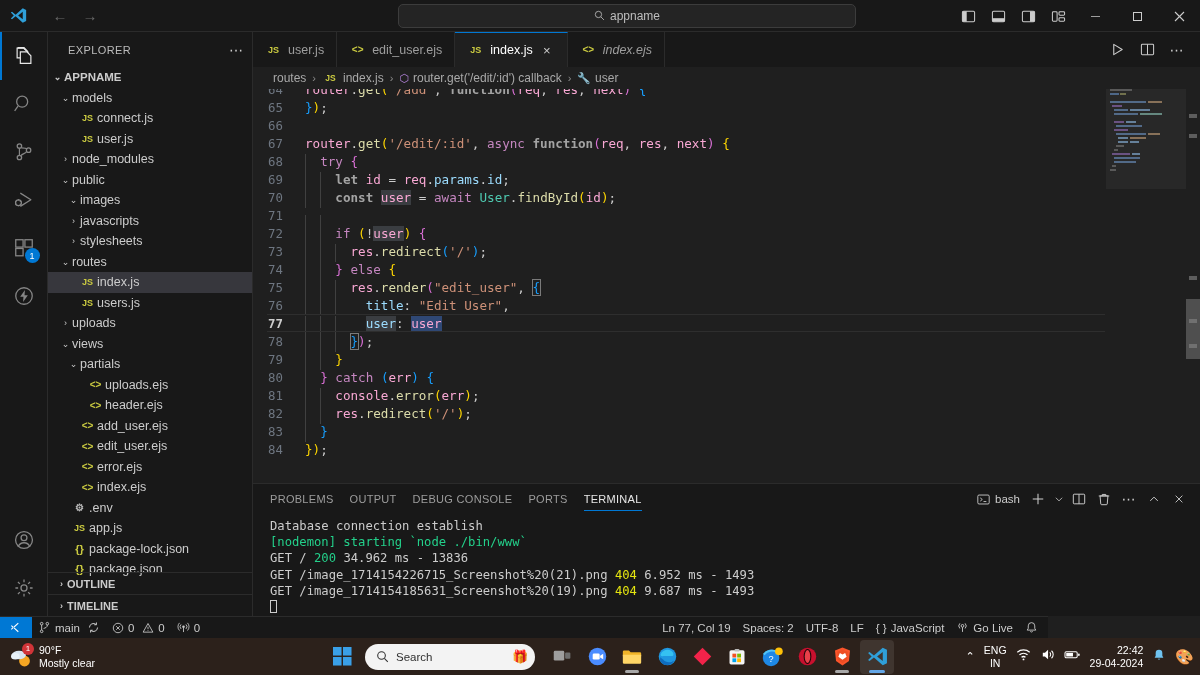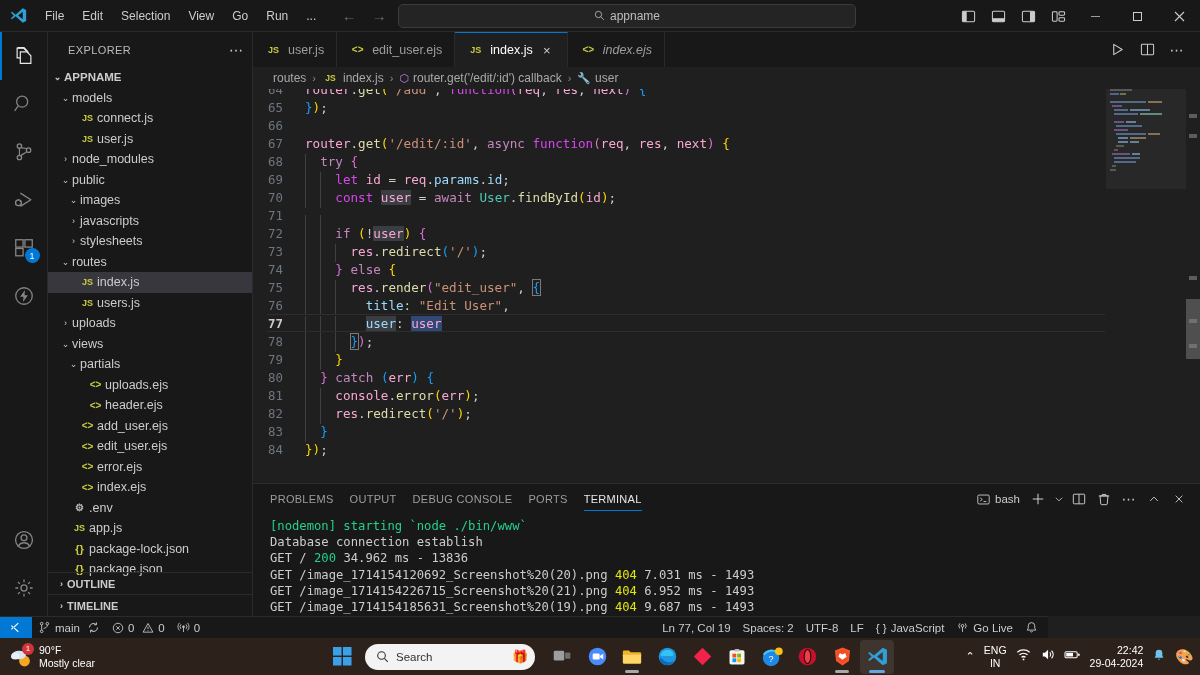--- a/index.html
+++ b/index.html
@@ -124,21 +124,21 @@
   }
   .codeline.cur::before { top: 0; }
   .codeline.cur::after { bottom: 0; }
   .ln {
     width: 52px; flex: 0 0 52px; text-align: right; padding-right: 22px;
     color: #6e7681; font-size: 12.4px;
   }
   .codeline.cur .ln { color: #cccccc; font-weight: bold; }
   .ctext { color: #cccccc; position: relative; }
   .k-key { color: #c586c0; }   
-  .k-ctl { color: #d946ef; }   
+  .k-ctl { color: #a3a3a3; font-weight: bold; }   
   .k-fn  { color: #dcdcaa; }
   .k-str { color: #ce9178; }
   .k-var { color: #f9a8d4; }
   .k-prop{ color: #9cdcfe; }
   .k-cls { color: #4ec9b0; }
   .k-pun { color: #cccccc; }
   .br-y  { color: #ffd700; }
   .br-p  { color: #da70d6; }
   .br-b  { color: #179fff; }
   .sel   { background: #3a3d41; }
@@ -215,29 +215,20 @@
 </head>
 <body>
 
 <div id="app">
 
   <div class="titlebar">
     <div class="vscode-logo">
       <svg width="17" height="17" viewBox="0 0 100 100">
           <path d="M75 8 L95 18 L95 82 L75 92 L33 55 L12 72 L5 67 L22 50 L5 33 L12 28 L33 45 Z M75 28 L48 50 L75 72 Z" fill="#2f9fd8"></path>
         </svg>
-    </div>
-    <div class="menu">
-      <div class="menu-item">File</div>
-      <div class="menu-item">Edit</div>
-      <div class="menu-item">Selection</div>
-      <div class="menu-item">View</div>
-      <div class="menu-item">Go</div>
-      <div class="menu-item">Run</div>
-      <div class="menu-item">...</div>
     </div>
     <div class="nav-arrows">
       <div class="nav-arrow dim">←</div>
       <div class="nav-arrow dim">→</div>
     </div>
     <div class="qi-wrap">
       <div class="quickinput">
         <span>
           <svg width="11" height="11" viewBox="0 0 16 16">
               <circle cx="6.5" cy="6.5" r="4.6" fill="none" stroke="#bdbdbd" stroke-width="1.2"></circle>
@@ -728,24 +719,23 @@
         </div>
         <div class="pa">
           <svg width="12" height="12" viewBox="0 0 16 16">
               <line x1="3.5" y1="3.5" x2="12.5" y2="12.5" stroke="#cccccc" stroke-width="1.2"></line>
               <line x1="12.5" y1="3.5" x2="3.5" y2="12.5" stroke="#cccccc" stroke-width="1.2"></line>
             </svg>
         </div>
       </div>
     </div>
     <div class="terminal" id="terminal-body">
+        <div><span>Database connection establish</span></div>
         <div><span class="t-green">[nodemon] starting `node ./bin/www`</span></div>
-        <div><span>Database connection establish</span></div>
         <div><span>GET / </span><span class="t-green">200</span><span> 34.962 ms - 13836</span></div>
-        <div><span>GET /image_1714154120692_Screenshot%20(20).png </span><span class="t-yellow">404</span><span> 7.031 ms - 1493</span></div>
         <div><span>GET /image_1714154226715_Screenshot%20(21).png </span><span class="t-yellow">404</span><span> 6.952 ms - 1493</span></div>
         <div><span>GET /image_1714154185631_Screenshot%20(19).png </span><span class="t-yellow">404</span><span> 9.687 ms - 1493</span></div>
         <div><span class="cursor-blk"></span></div>
       </div>
   </div>
 
   <div class="statusbar">
     <div class="sb-remote">
       <svg width="13" height="13" viewBox="0 0 16 16">
           <path d="M10.2 2.6 L5 7.4 M10.2 13.2 L5 8.4 M4.2 7.9 L1.6 5.6 M4.2 7.9 L1.6 10.2" fill="none" stroke="#ffffff" stroke-width="1.35"></path>

